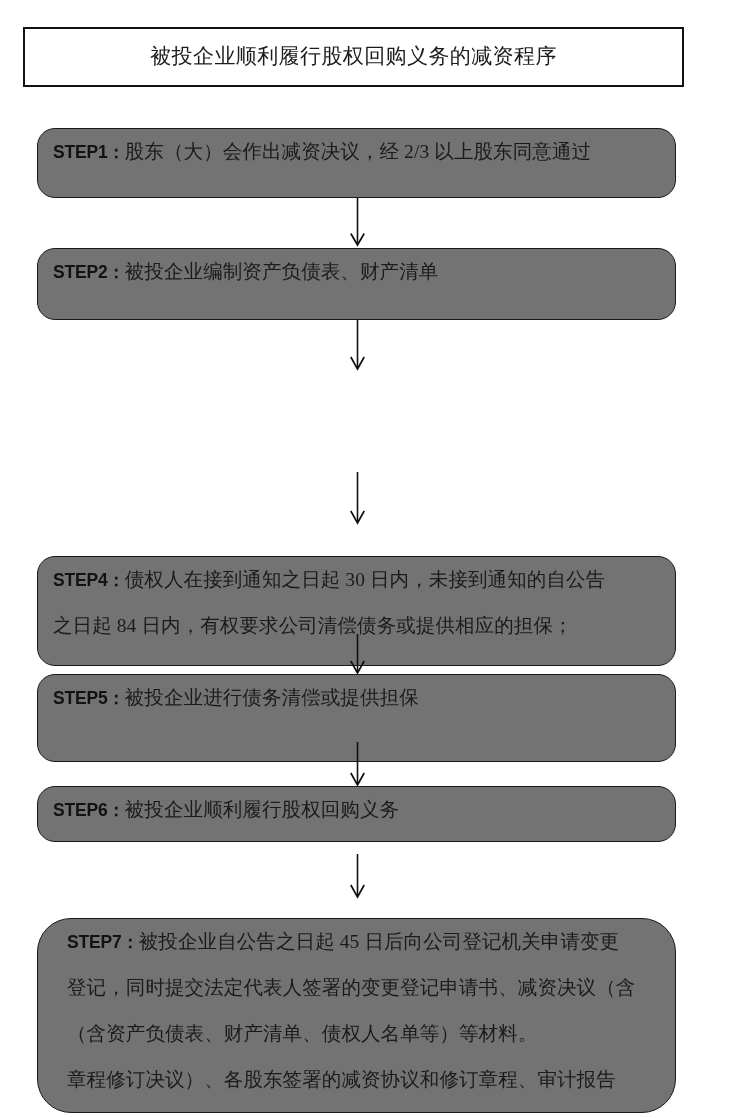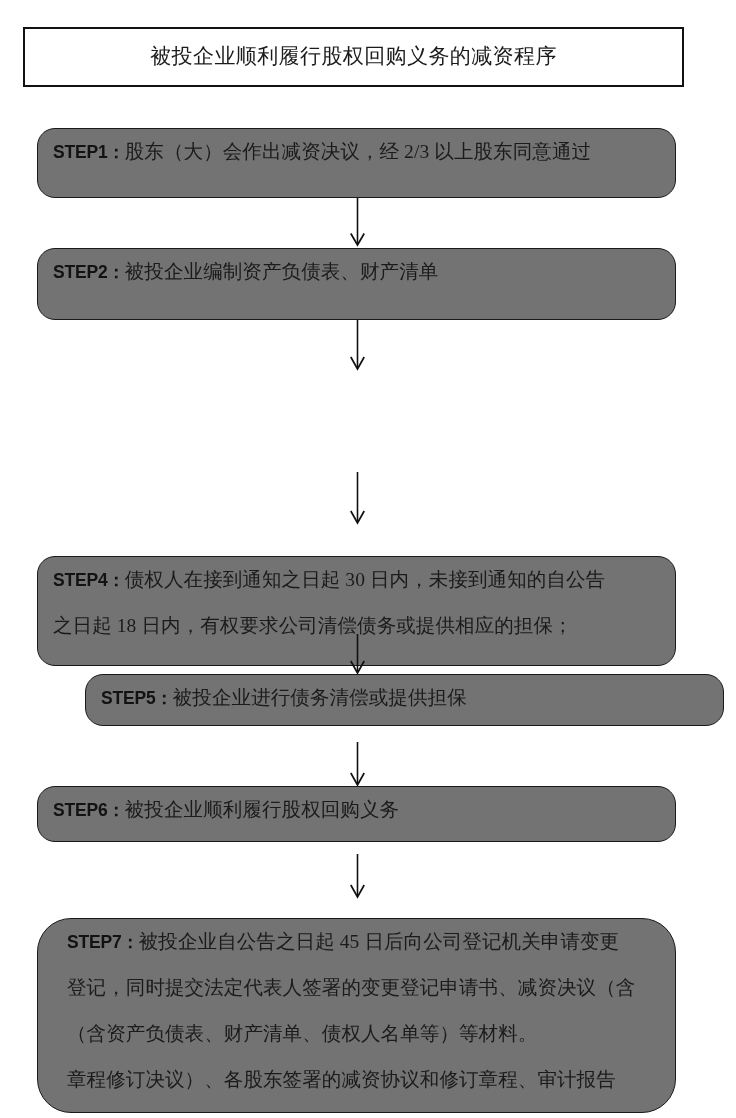--- a/index.html
+++ b/index.html
@@ -145,32 +145,32 @@
       <line x1="8.5" y1="0" x2="8.5" y2="50" stroke="#111111" stroke-width="1.6"></line>
       <path d="M 1.8 39 L 8.5 51 L 15.2 39" fill="none" stroke="#111111" stroke-width="1.7" stroke-linejoin="miter"></path>
     </svg>
   </div>
 
   <div class="step-box" id="box-step4" style="top:524px; height:110px;margin-top:32px;">
     <div class="step-text">
       <span class="step-line">
         <span class="lbl">STEP4：</span><span class="cn">债权人在接到通知之日起 30 日内，未接到通知的自公告</span>
       </span>
-      <span class="step-line cn">之日起 18 日内，有权要求公司清偿债务或提供相应的担保；</span>
+      <span class="step-line cn">之日起 84 日内，有权要求公司清偿债务或提供相应的担保；</span>
     </div>
   </div>
 
   <div class="connector" style="top:634px; height:40px;">
     <svg width="17" height="40" viewBox="0 0 17 40" aria-hidden="true">
       <line x1="8.5" y1="0" x2="8.5" y2="38" stroke="#111111" stroke-width="1.6"></line>
       <path d="M 1.8 27 L 8.5 39 L 15.2 27" fill="none" stroke="#111111" stroke-width="1.7" stroke-linejoin="miter"></path>
     </svg>
   </div>
 
-  <div class="step-box" id="box-step5" style="top:674px; height:52px;margin-left:48px;">
+  <div class="step-box" id="box-step5" style="top:674px; height:88px;">
     <div class="step-text">
       <span class="step-line">
         <span class="lbl">STEP5：</span><span class="cn">被投企业进行债务清偿或提供担保</span>
       </span>
     </div>
   </div>
 
   <div class="connector" style="top:742px; height:44px;">
     <svg width="17" height="44" viewBox="0 0 17 44" aria-hidden="true">
       <line x1="8.5" y1="0" x2="8.5" y2="42" stroke="#111111" stroke-width="1.6"></line>

